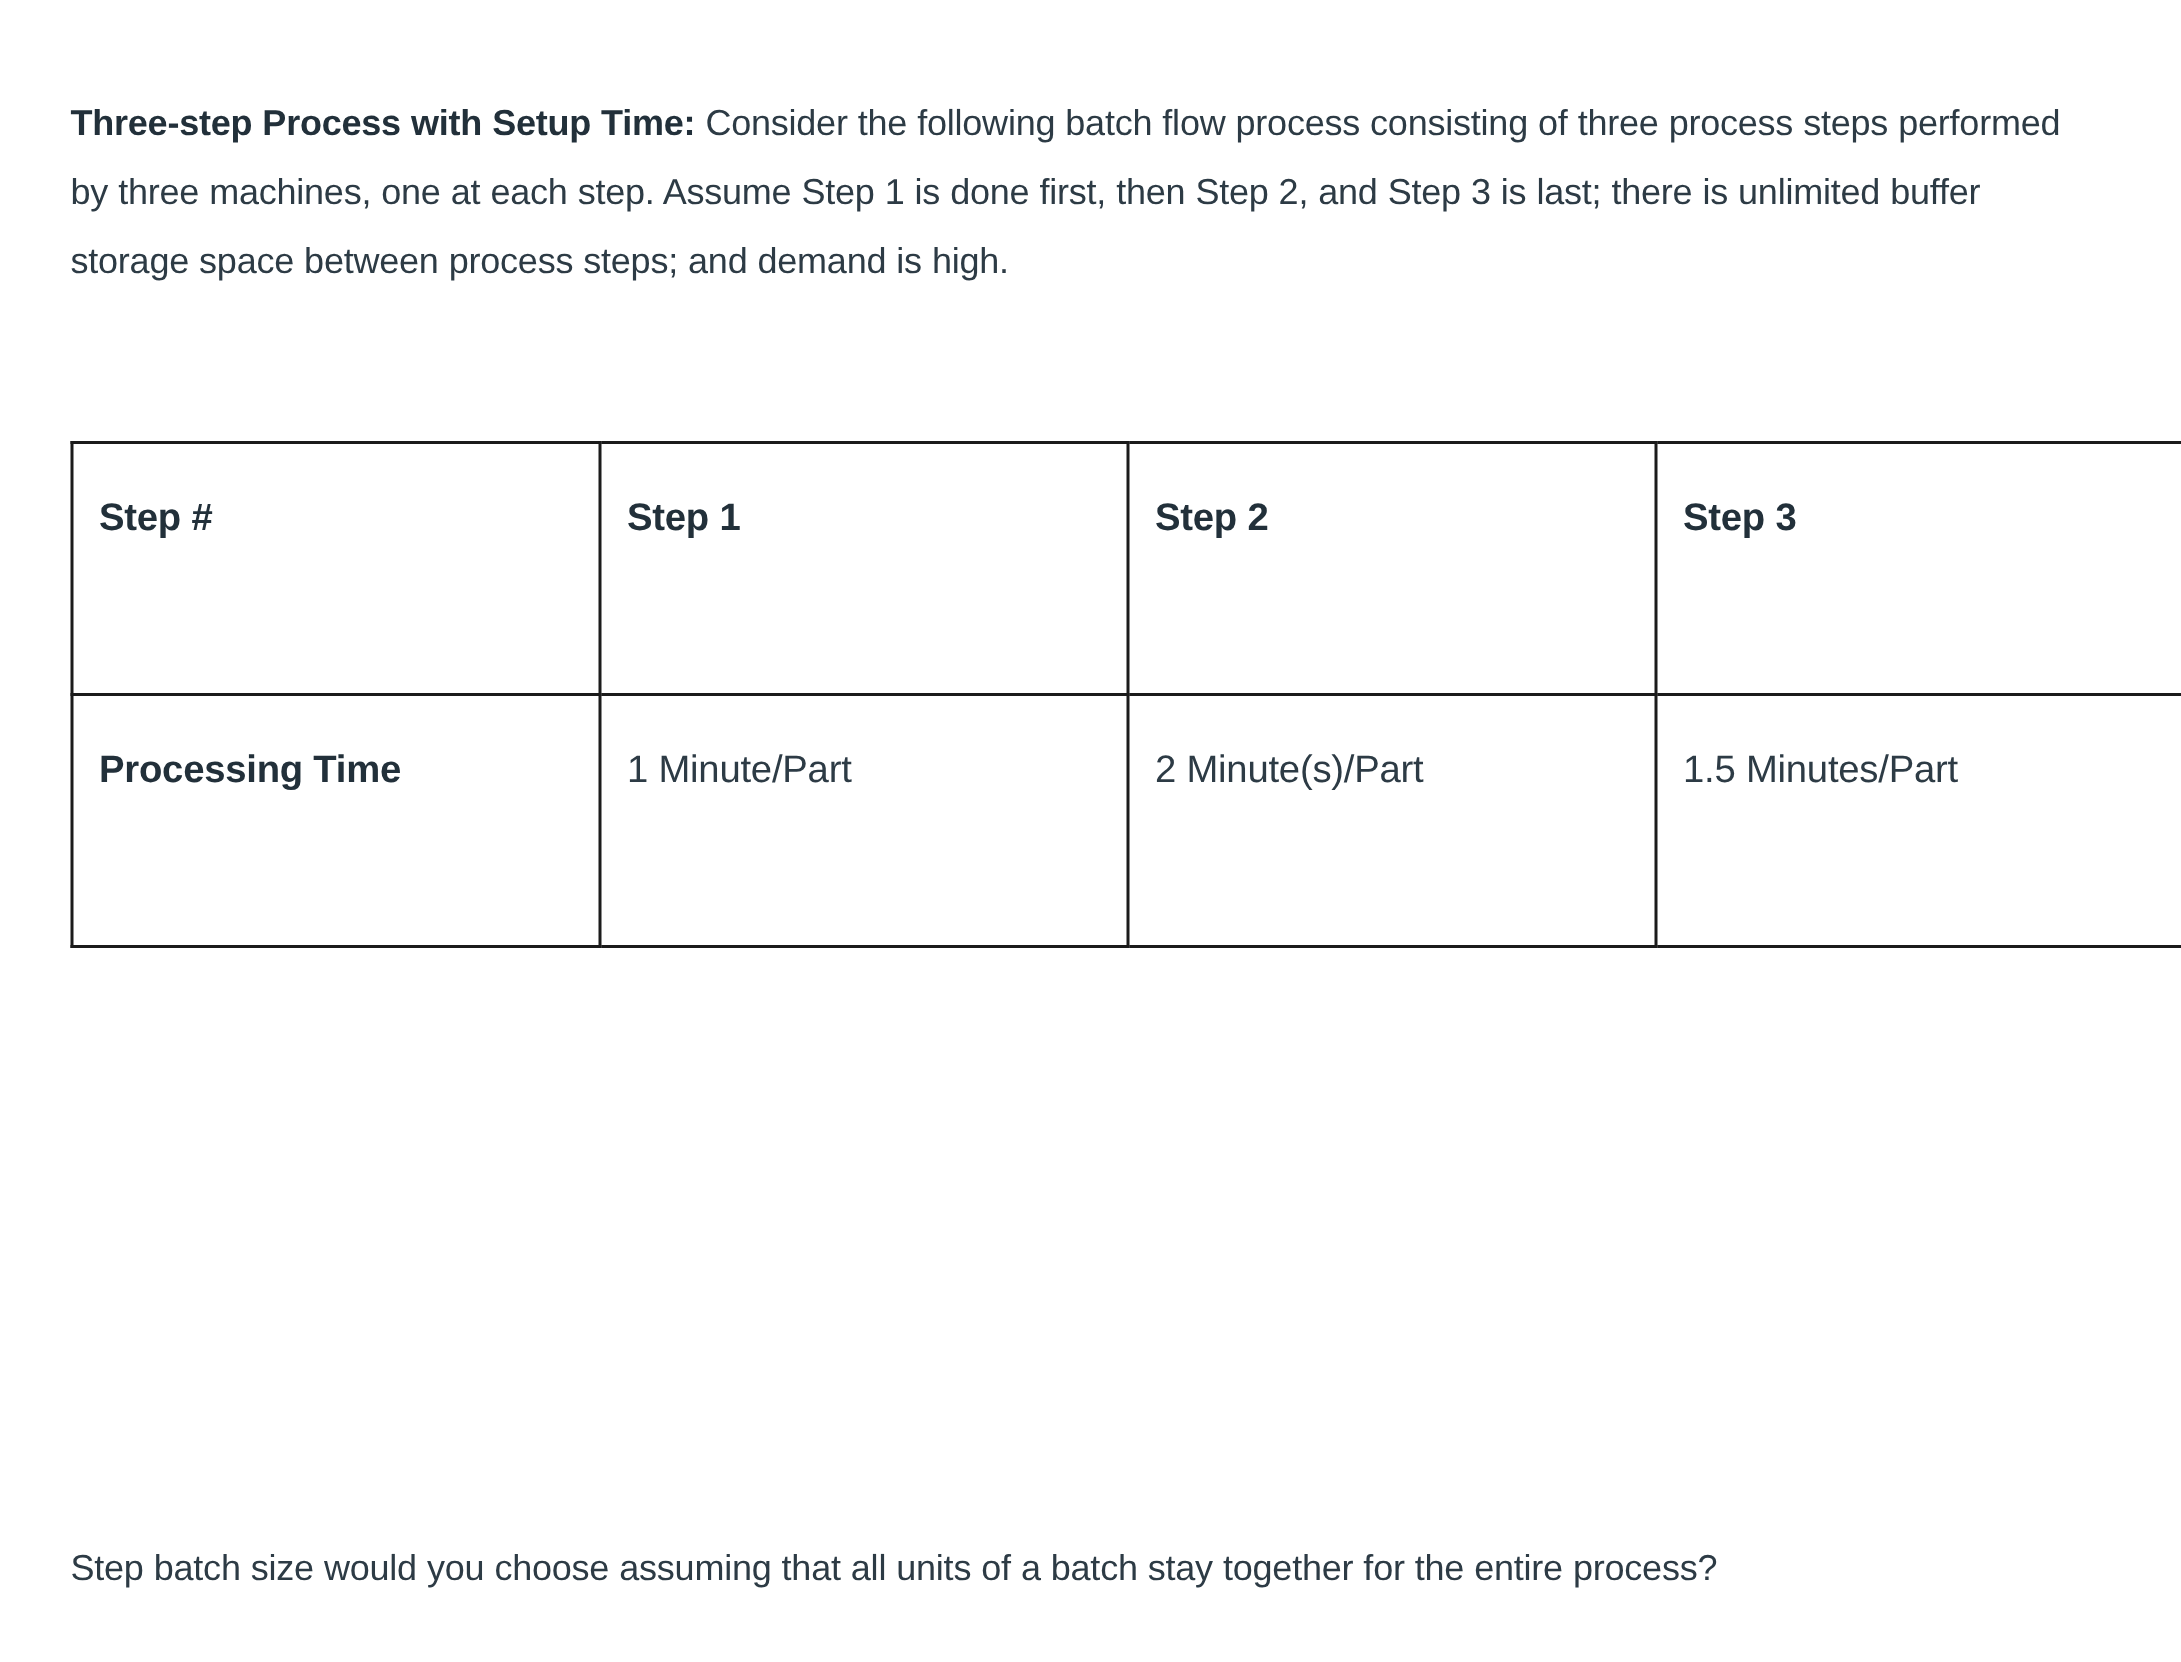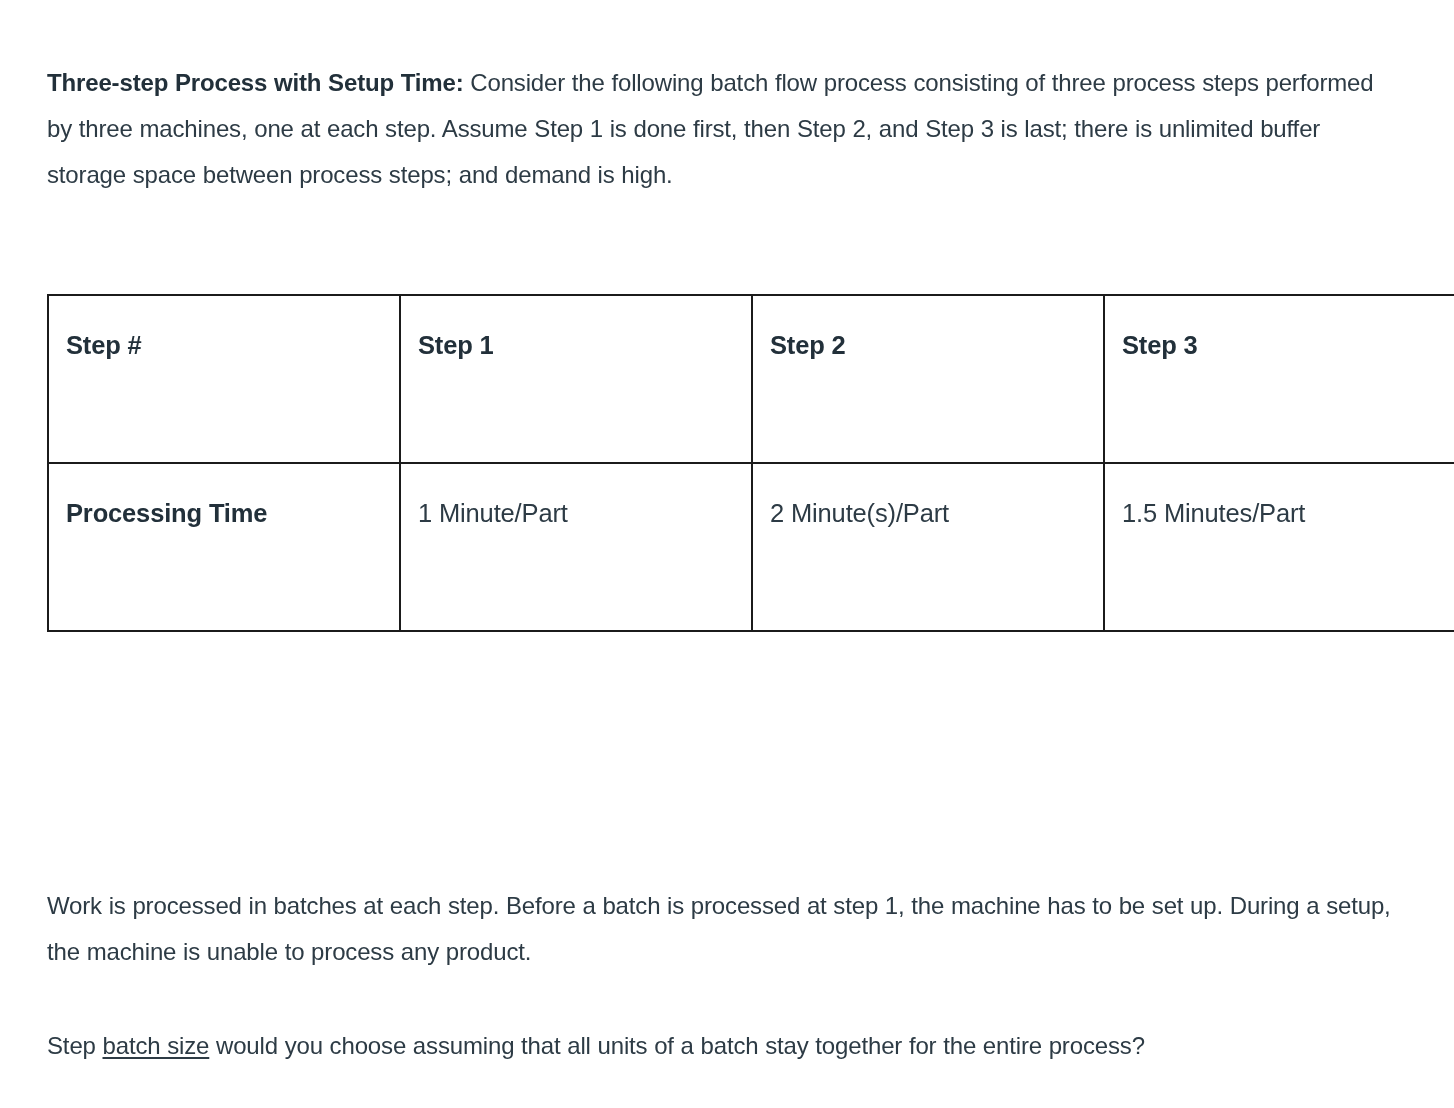--- a/index.html
+++ b/index.html
@@ -39,21 +39,20 @@
   #intro-paragraph { top: 36px; }
   #batch-paragraph { top: 859px; }
   #question-paragraph { top: 999px; }
 
   .lead-in {
     font-weight: bold;
     color: #22303a;
   }
 
   .underlined {
-    text-decoration: underline;
     text-underline-offset: 3px;
     text-decoration-thickness: 1.5px;
   }
 
   
   .data-table {
     position: absolute;
     left: 47px;
     top: 294px;
     width: 1410px;
@@ -104,17 +103,16 @@
       </tr>
       <tr>
         <td class="rowhead">Processing Time</td>
         <td>1 Minute/Part</td>
         <td>2 Minute(s)/Part</td>
         <td>1.5 Minutes/Part</td>
       </tr>
     </tbody>
   </table>
 
-  <p class="prose" id="batch-paragraph">Work is processed in batches at each step. Before a batch is processed at step 1, the machine has to be set up. During a setup, the machine is unable to process any product.</p>
 
   <p class="prose" id="question-paragraph"><span>Step </span><span class="underlined">batch size</span><span> would you choose assuming that all units of a batch stay together for the entire process?</span></p>
 
 </div>
 
 </body></html>

